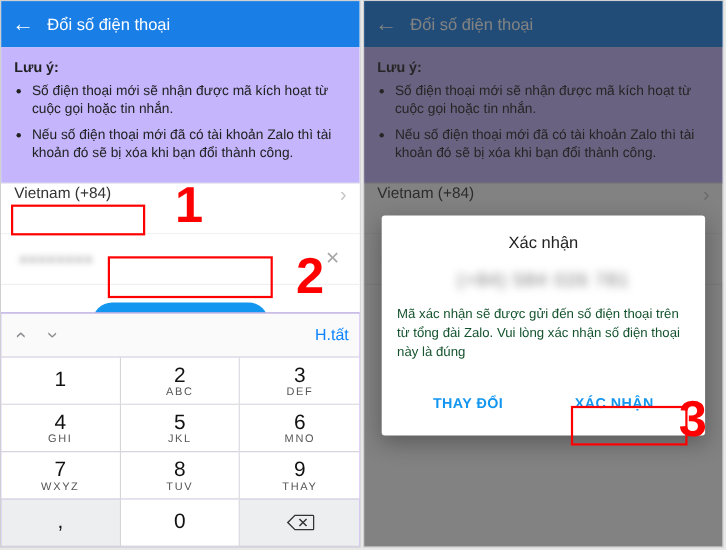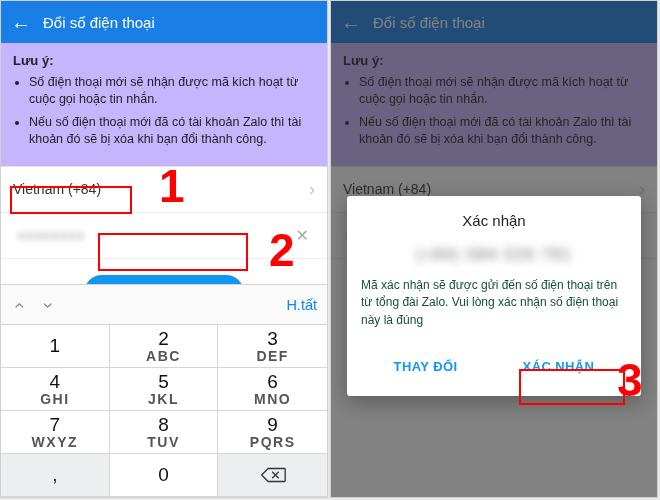--- a/index.html
+++ b/index.html
@@ -40,21 +40,20 @@
     font-size: 12.5px;
     color: #222;
     border-bottom: 1px solid #e5e5e5;
   }
   .notice-title { font-weight: 600; margin-bottom: 6px; font-size: 13px; }
   .notice-section ul { list-style: disc; padding-left: 16px; }
   .notice-section li { margin-bottom: 6px; line-height: 1.35; }
   .country-row {
     height: 46px;
     display: flex;
-    align-items: center;
     justify-content: space-between;
     padding: 0 12px;
     font-size: 14px;
     color: #333;
     border-bottom: 1px solid #eee;
     background: #fff;
   }
   .chev { color: #c4c4c4; font-size: 18px; }
   .phone-row {
     display: flex;
@@ -155,21 +154,21 @@
     border-bottom: 1px solid #d6d6d8;
     display: flex;
     flex-direction: column;
     align-items: center;
     justify-content: center;
     background: #fff;
     font-size: 19px;
     color: #111;
   }
   .key:nth-child(3n){ border-right:none;}
-  .key .sub { font-size: 14px; letter-spacing: 1.5px; color: #555; margin-top: -2px; font-weight: bold; }
+  .key .sub { font-size: 10px; letter-spacing: 1.5px; color: #555; margin-top: -2px; }
   .key.fn { background: #eceef0; }
   .key.bksp svg { width: 26px; height: 18px; }
 
   
   .dim-overlay {
     position: absolute;
     inset: 0;
     background: rgba(40,40,40,0.58);
   }
   .screen.right .notice-section { color:#222; }
@@ -295,21 +294,21 @@
         <div class="key">
           <div>7</div>
           <div class="sub">WXYZ</div>
         </div>
         <div class="key">
           <div>8</div>
           <div class="sub">TUV</div>
         </div>
         <div class="key">
           <div>9</div>
-          <div class="sub">PQRS</div>
+          <div class="sub">THAY</div>
         </div>
         <div class="key fn">
           <div>,</div>
         </div>
         <div class="key">
           <div>0</div>
         </div>
         <div class="key fn bksp">
           <svg viewBox="0 0 32 20">
             <path d="M10 2 L30 2 Q31 2 31 3 L31 17 Q31 18 30 18 L10 18 L2 10 Z" fill="none" stroke="#333" stroke-width="1.6"></path>

